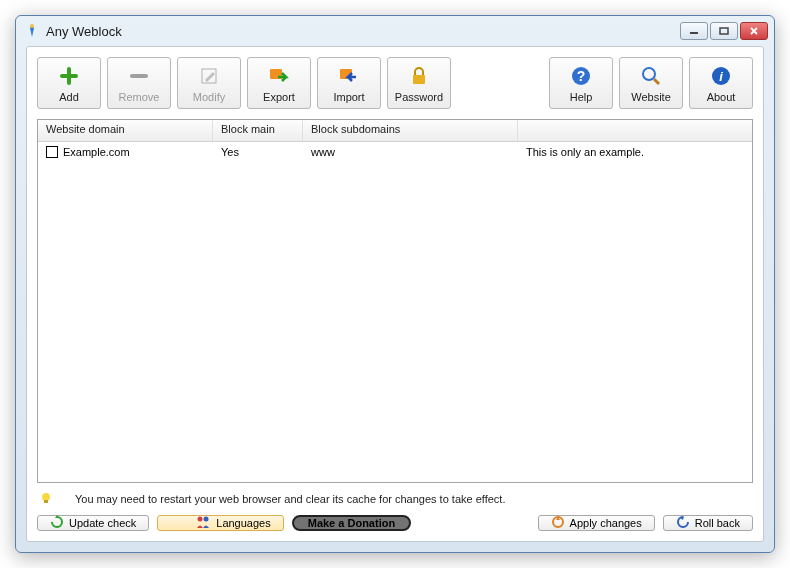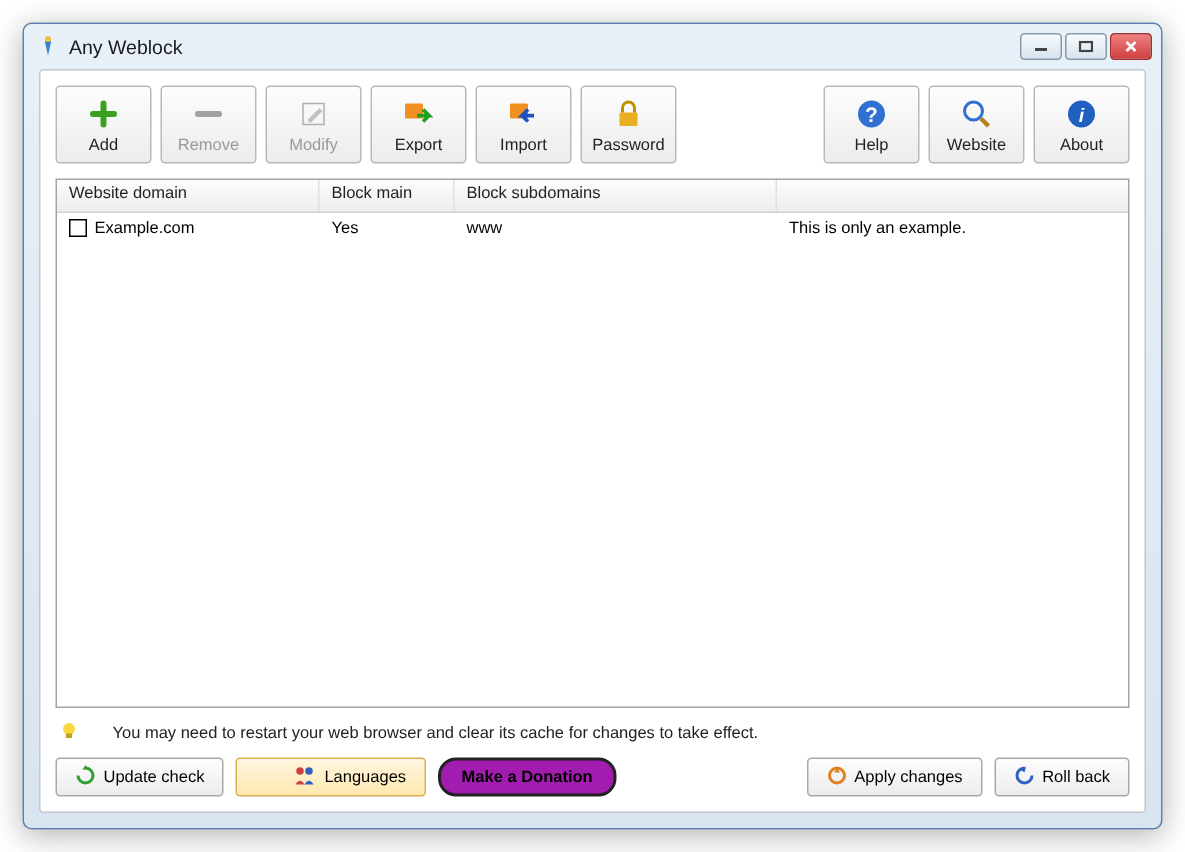--- a/index.html
+++ b/index.html
@@ -118,34 +118,34 @@
   padding: 8px 2px 8px 2px;
   font-size: 11px;
   color: #222;
 }
 .footer {
   display: flex;
   gap: 8px;
   align-items: center;
 }
 .fbtn {
-  height: 26px;
+  height: 16px;
   padding: 0 12px;
   border: 1px solid #a8a8a8;
   border-radius: 3px;
   background: linear-gradient(#fdfdfd, #ececec);
   display: flex;
   align-items: center;
   gap: 5px;
   font-size: 11px;
   cursor: pointer;
 }
 .fbtn.lang { background: linear-gradient(#fff6e0, #ffe8b0); border-color: #d8b050; padding-left: 37px; }
 .fbtn.donate {
-  background: #a21caf;
+  background: #737373;
   border: 2px solid #222;
   border-radius: 12px;
   padding: 0 14px;
   font-weight: bold;
 }
 </style>
 </head>
 <body>
 
 <div class="window">

